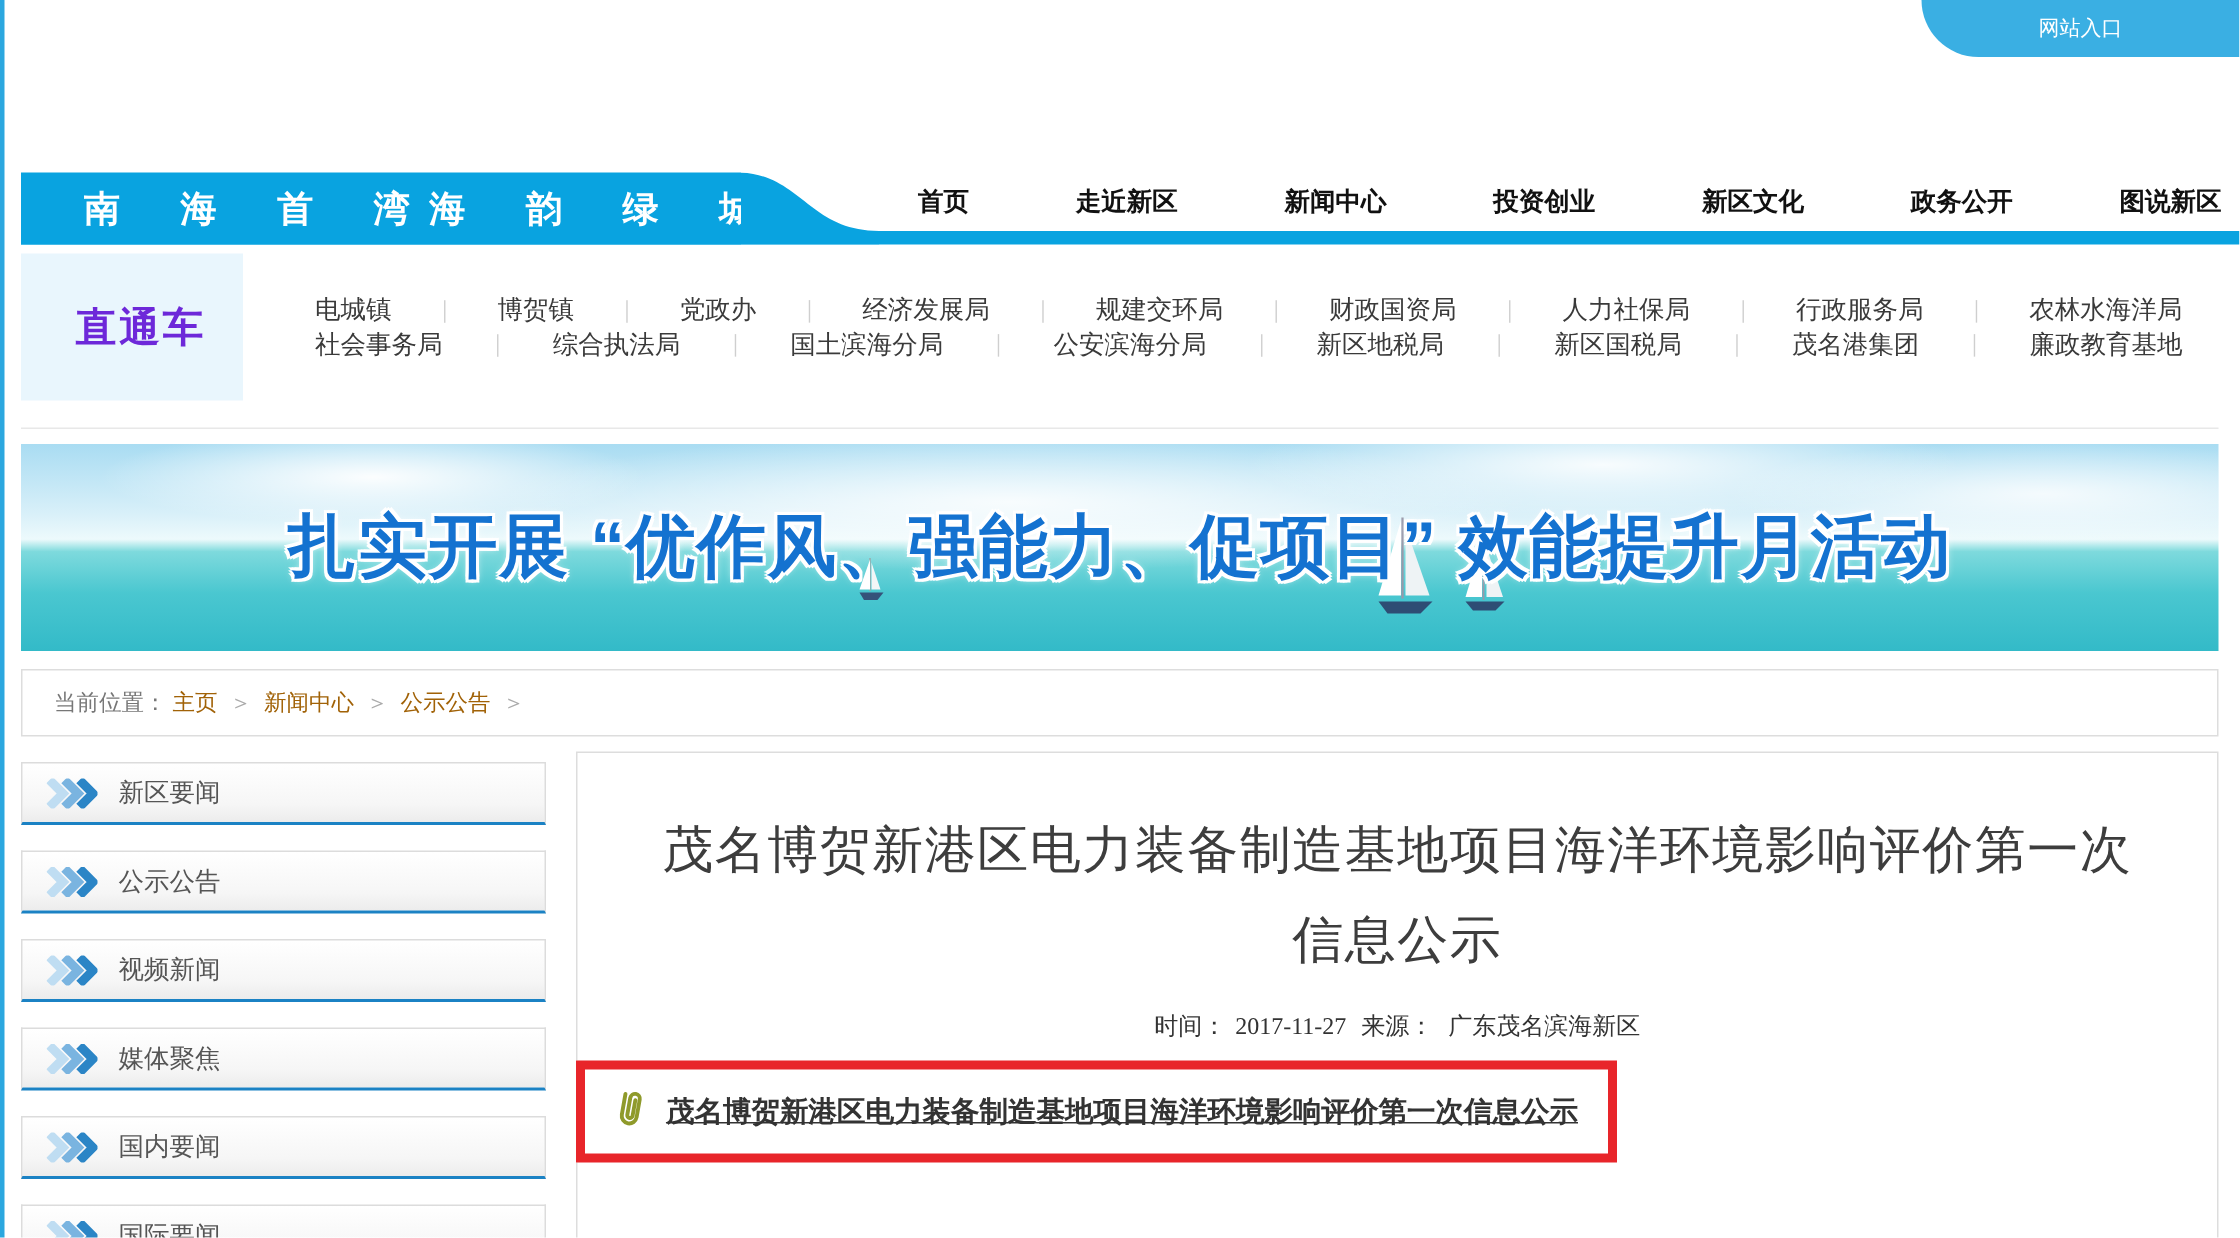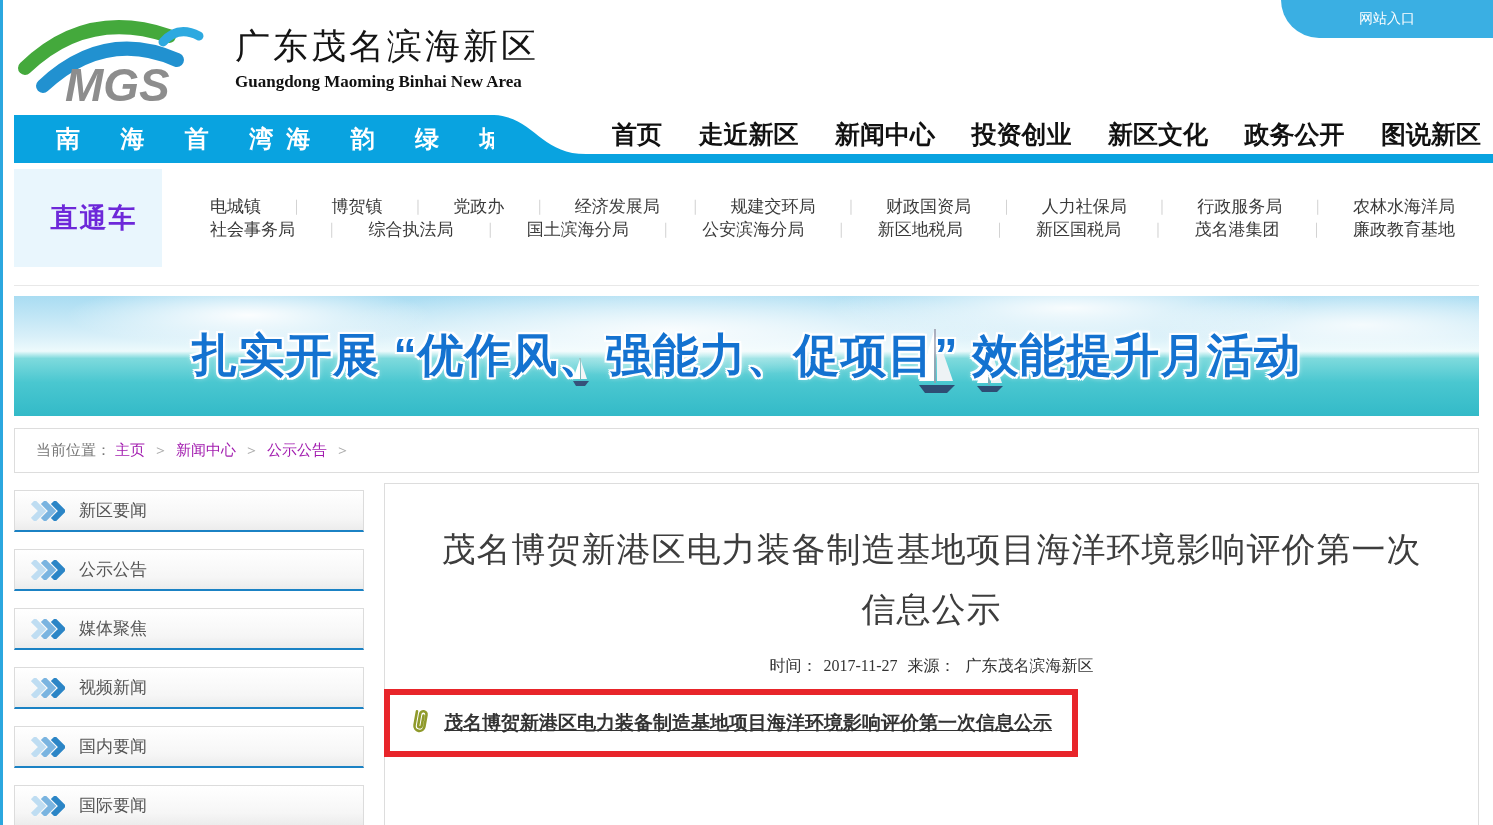--- a/index.html
+++ b/index.html
@@ -31,35 +31,35 @@
     position:absolute; left:0; top:0; width:480px; height:48px; background:#09A3E0;
     color:#fff; font-size:24px; font-weight:bold; letter-spacing:13px;
     display:flex; align-items:center; padding-left:42px; white-space:nowrap;font-family:Liberation Mono, monospace;
   }
   .slogan-gap { display:inline-block; width:30px; }
   .bar-curve { position:absolute; left:480px; top:0; }
   .main-nav {
     position:absolute; left:598px; right:12px; top:0; height:39px;
     display:flex; justify-content:space-between; align-items:center;
   }
-  .main-nav a { font-size:25px; font-weight:bold; color:#111; text-decoration:none; cursor:pointer; white-space:nowrap; }
+  .main-nav a { font-size:17px; font-weight:bold; color:#111; text-decoration:none; cursor:pointer; white-space:nowrap; }
   
   .quicklinks { margin:2px 14px 0 11px; display:flex; border-bottom:1px solid #E8E8E8; padding:4px 0 18px 0; }
   .ql-label {
     width:148px; min-height:98px; background:#E9F6FD;
     display:flex; align-items:center; justify-content:center;
     font-size:27px; font-weight:bold; color:#6d28d9; letter-spacing:2px;padding-left:12px;
   }
   .ql-rows { flex:1; display:flex; flex-direction:column; justify-content:center; padding:0 24px 0 48px; }
   .ql-row { display:flex; justify-content:space-between; align-items:center; font-size:17px; color:#3A3A3A; }
   .ql-row a { color:#3A3A3A; text-decoration:none; cursor:pointer; white-space:nowrap; }
   .ql-sep { color:#CFCFCF; font-size:15px; }
   
   .banner {
-    position:relative; margin:10px 14px 0 11px; height:120px;
+    position:relative; margin:10px 14px 0 11px; height:138px;
     display:flex; align-items:center; justify-content:center; cursor:pointer; overflow:hidden;
     background:
       radial-gradient(ellipse 260px 46px at 16% 16%, rgba(255,255,255,.95), rgba(255,255,255,0) 70%),
       radial-gradient(ellipse 340px 52px at 72% 10%, rgba(255,255,255,.9), rgba(255,255,255,0) 70%),
       radial-gradient(ellipse 480px 64px at 45% 28%, rgba(255,255,255,.85), rgba(255,255,255,0) 72%),
       radial-gradient(ellipse 300px 50px at 92% 24%, rgba(255,255,255,.8), rgba(255,255,255,0) 70%),
       linear-gradient(180deg, #A9DCF2 0%, #D9F0F9 34%, #EDFAFC 46%, #7EDADD 52%, #4AC7D0 72%, #33BAC8 100%);
     text-align: right;
   }
   .banner-text {
@@ -72,21 +72,21 @@
   .boat { position:absolute; z-index:1; }
   .boat-small { left:38%; bottom:22%; }
   .boat-big   { left:61.5%; bottom:14%; }
   .boat-mid   { left:65.5%; bottom:16%; }
   
   .breadcrumb {
     margin:12px 14px 0 11px; height:45px; border:1px solid #DDDDDD;
     display:flex; align-items:center; padding-left:21px;
     font-size:15px; color:#777;font-family:Liberation Mono, monospace;
   }
-  .breadcrumb a { color:#a21caf; text-decoration:none; cursor:pointer; margin:0 4px; }
+  .breadcrumb a { color:#a16207; text-decoration:none; cursor:pointer; margin:0 4px; }
   .crumb-sep { color:#AAA; margin:0 4px; }
   
   .content { margin:10px 14px 0 11px; display:flex; gap:20px; align-items:flex-start; }
   .sidebar { width:350px; padding-top:7px; }
   .side-item {
     height:42px; margin-bottom:17px;
     border:1px solid #DCDCDC; border-bottom:2px solid #1B82C4;
     background:linear-gradient(180deg, #FFFFFF 0%, #F6F6F6 70%, #ECECEC 100%);
     display:flex; align-items:center; gap:14px; padding-left:16px;
     font-size:17px; color:#555; cursor:pointer;
@@ -113,32 +113,20 @@
   .attachment-link {
     font-family:"Liberation Serif", serif; font-size:19px; font-weight:600;
     color:#333; text-decoration:underline; cursor:pointer; white-space:nowrap;
   }
   .clip-icon { flex:0 0 auto; transform:rotate(10deg); }
 </style>
 </head>
 <body>
 
 <div class="header">
-  <div class="logo-wrap">
-    <svg class="logo-mark" viewBox="0 0 200 100" xmlns="http://www.w3.org/2000/svg">
-      <path d="M8 62 Q 70 2 152 30" stroke="#44A93C" stroke-width="14" fill="none" stroke-linecap="round"></path>
-      <path d="M26 80 Q 88 22 160 54" stroke="#2191D0" stroke-width="14" fill="none" stroke-linecap="round"></path>
-      <path d="M146 36 q 15 -17 36 -6" stroke="#2DA9E0" stroke-width="9" fill="none" stroke-linecap="round"></path>
-      <text x="48" y="95" font-size="46" font-style="italic" font-weight="bold" fill="#8D8D8D" font-family="Liberation Sans, sans-serif">MGS</text>
-    </svg>
-    <div class="site-names">
-      <div class="site-name-cn">广东茂名滨海新区</div>
-      <div class="site-name-en">Guangdong Maoming Binhai New Area</div>
-    </div>
-  </div>
   <div class="entry-btn">网站入口</div>
 </div>
 
 <div class="slogan-bar">
   <div class="bar-strip"></div>
   <div class="bar-left">
     <span>南 海 首 湾</span>
     <span class="slogan-gap"></span>
     <span>海 韵 绿 城</span>
   </div>
@@ -248,29 +236,29 @@
           <polyline points="22,1 31,10 22,19" fill="none" stroke="#2B85C6" stroke-width="6"></polyline>
         </svg>
       <span>公示公告</span>
     </div>
     <div class="side-item">
       <svg width="34" height="20" viewBox="0 0 34 20">
           <polyline points="2,1 11,10 2,19" fill="none" stroke="#BFDDF2" stroke-width="6"></polyline>
           <polyline points="12,1 21,10 12,19" fill="none" stroke="#7AB4E0" stroke-width="6"></polyline>
           <polyline points="22,1 31,10 22,19" fill="none" stroke="#2B85C6" stroke-width="6"></polyline>
         </svg>
+      <span>视频新闻</span>
+    </div>
+    <div class="side-item">
+      <svg width="34" height="20" viewBox="0 0 34 20">
+          <polyline points="2,1 11,10 2,19" fill="none" stroke="#BFDDF2" stroke-width="6"></polyline>
+          <polyline points="12,1 21,10 12,19" fill="none" stroke="#7AB4E0" stroke-width="6"></polyline>
+          <polyline points="22,1 31,10 22,19" fill="none" stroke="#2B85C6" stroke-width="6"></polyline>
+        </svg>
       <span>媒体聚焦</span>
-    </div>
-    <div class="side-item">
-      <svg width="34" height="20" viewBox="0 0 34 20">
-          <polyline points="2,1 11,10 2,19" fill="none" stroke="#BFDDF2" stroke-width="6"></polyline>
-          <polyline points="12,1 21,10 12,19" fill="none" stroke="#7AB4E0" stroke-width="6"></polyline>
-          <polyline points="22,1 31,10 22,19" fill="none" stroke="#2B85C6" stroke-width="6"></polyline>
-        </svg>
-      <span>视频新闻</span>
     </div>
     <div class="side-item">
       <svg width="34" height="20" viewBox="0 0 34 20">
           <polyline points="2,1 11,10 2,19" fill="none" stroke="#BFDDF2" stroke-width="6"></polyline>
           <polyline points="12,1 21,10 12,19" fill="none" stroke="#7AB4E0" stroke-width="6"></polyline>
           <polyline points="22,1 31,10 22,19" fill="none" stroke="#2B85C6" stroke-width="6"></polyline>
         </svg>
       <span>国内要闻</span>
     </div>
     <div class="side-item">

